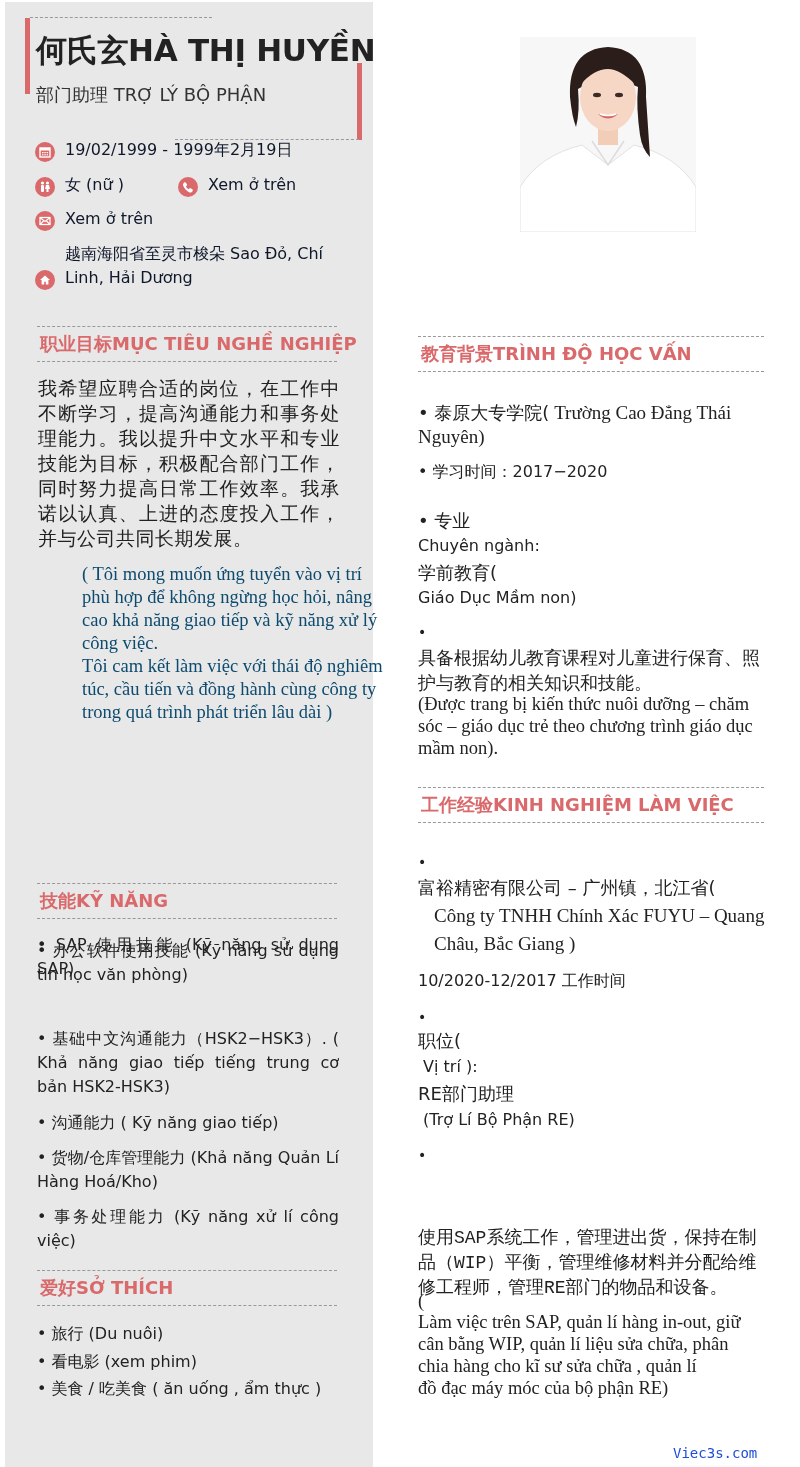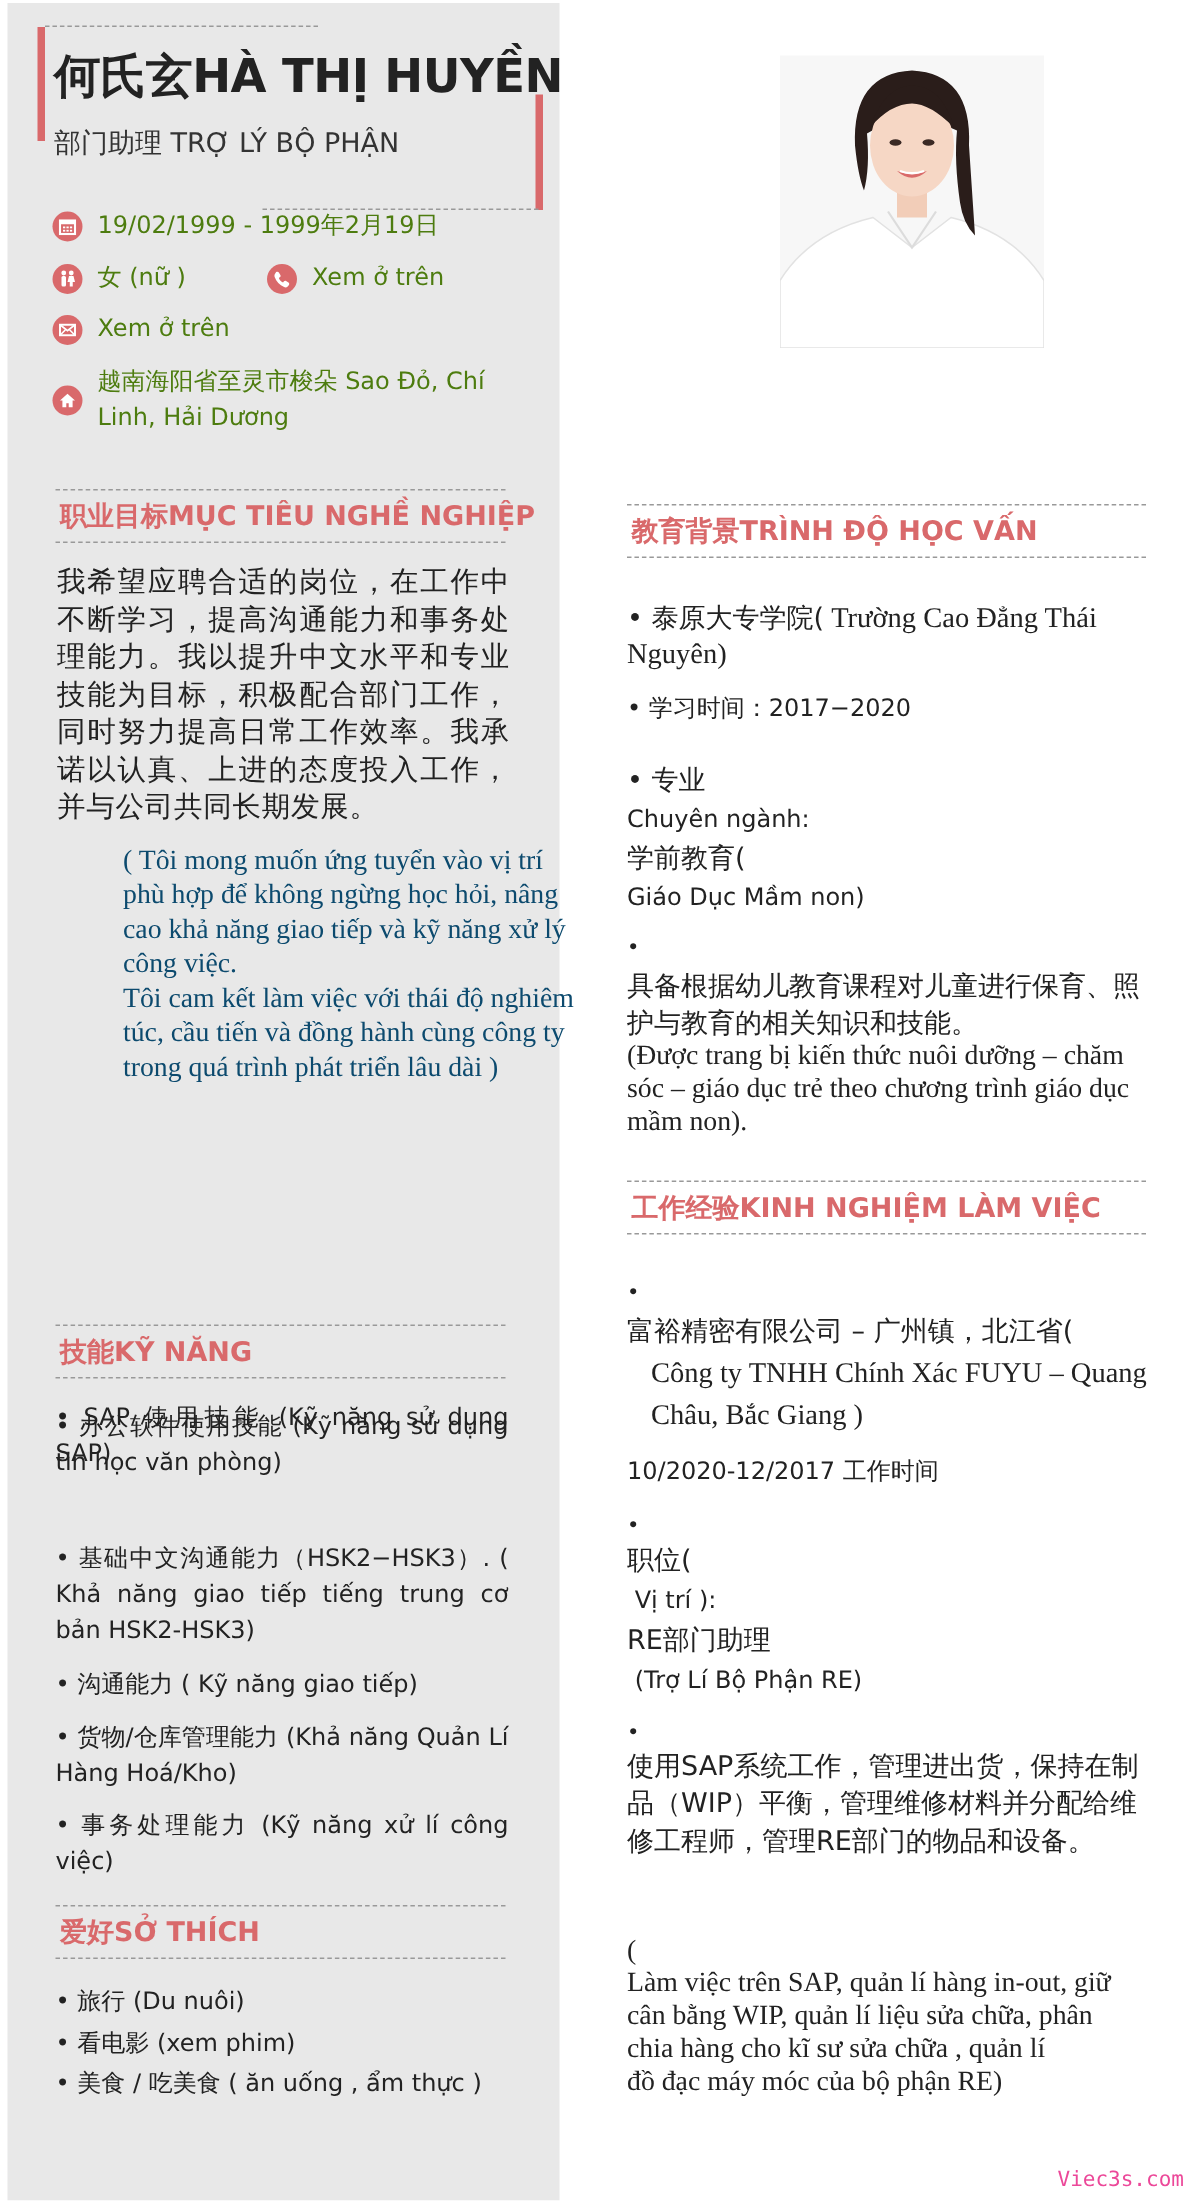--- a/index.html
+++ b/index.html
@@ -10,21 +10,21 @@
 
   
   .hdr-top-dash { position: absolute; left: 30px; top: 17px; width: 182px; border-top: 1px dashed #999; }
   .hdr-left-bar { position: absolute; left: 25px; top: 18px; width: 5px; height: 76px; background: #d9696b; }
   .hdr-right-bar { position: absolute; left: 357px; top: 63px; width: 5px; height: 77px; background: #d9696b; }
   .hdr-bottom-dash { position: absolute; left: 175px; top: 139px; width: 184px; border-top: 1px dashed #999; }
   .name { position: absolute; left: 36px; top: 30px; font-size: 31px; font-weight: bold; color: #222; white-space: nowrap; letter-spacing: -0.3px; }
   .job-title { position: absolute; left: 36px; top: 83px; font-size: 18px; color: #333; white-space: nowrap; }
 
   
-  .contact { position: absolute; display: flex; align-items: center; font-size: 16px; color: #4d7c0f; line-height: 24px; }
+  .contact { position: absolute; display: flex; align-items: flex-end; font-size: 16px; color: #0f172a; line-height: 24px; }
   .cicon { width: 20px; height: 20px; border-radius: 50%; background: #d9696b; display: inline-flex; align-items: center; justify-content: center; margin-right: 10px; margin-top: 1px; flex-shrink: 0; }
   .cicon svg { width: 14px; height: 14px; }
 
   
   .sec { position: absolute; border-top: 1px dashed #999; border-bottom: 1px dashed #999; }
   .sec-title { font-size: 18px; font-weight: bold; color: #d9696b; padding: 5px 0 5px 3px; white-space: nowrap; }
 
   .obj-cn { position: absolute; left: 38px; top: 376px; width: 302px; font-size: 19px; line-height: 25px; color: #222; letter-spacing: 0.5px; text-align: justify; }
   .obj-vi { position: absolute; left: 38px; top: 563px; width: 302px; font-family: "Liberation Serif", "DejaVu Serif", serif; font-size: 18.5px; line-height: 23px; color: #0c4a6e; margin-left: 44px; }
   .obj-vi p { margin: 0; }
@@ -36,21 +36,21 @@
   .photo { position: absolute; left: 520px; top: 37px; width: 176px; height: 195px; background: #fafafa; overflow: hidden; }
 
   
   .r-text { position: absolute; left: 418px; width: 350px; color: #222; }
   .sans16 { font-size: 16px; line-height: 24px; }
   .sans18 { font-size: 18px; line-height: 25px; }
   .serif18 { font-family: "Liberation Serif", "DejaVu Serif", serif; font-size: 18.5px; line-height: 22px; }
   .serif19 { font-family: "Liberation Serif", "DejaVu Serif", serif; font-size: 19px; line-height: 28px; }
   .dot { font-size: 14px; line-height: 14px; }
 
-  .watermark { position: absolute; left: 705px; top: 1445px; font-family: "DejaVu Sans Mono", "Liberation Mono", monospace; font-size: 14px; color: #ec4899; }
+  .watermark { position: absolute; left: 673px; top: 1445px; font-family: "DejaVu Sans Mono", "Liberation Mono", monospace; font-size: 14px; color: #1d4ed8; }
 </style>
 </head>
 <body>
 
 <div class="left-panel"></div>
 
 <div class="hdr-top-dash"></div>
 <div class="hdr-left-bar"></div>
 <div class="hdr-right-bar"></div>
 <div class="hdr-bottom-dash"></div>
@@ -181,20 +181,20 @@
 <div class="r-text dot" style="top:855px;">•</div>
 <div class="r-text sans18" style="top:875px;">富裕精密有限公司 – 广州镇，北江省(</div>
 <div class="r-text serif19" style="top:902px; width:340px;margin-left:16px;">Công ty TNHH Chính Xác FUYU – Quang Châu, Bắc Giang )</div>
 <div class="r-text sans16" style="top:969px;">10/2020-12/2017 工作时间</div>
 <div class="r-text dot" style="top:1010px;">•</div>
 <div class="r-text sans18" style="top:1028px;">职位(</div>
 <div class="r-text sans16" style="top:1055px; white-space:pre;"> Vị trí ):</div>
 <div class="r-text sans18" style="top:1081px;">RE部门助理</div>
 <div class="r-text sans16" style="top:1108px; white-space:pre;"> (Trợ Lí Bộ Phận RE)</div>
 <div class="r-text dot" style="top:1148px;">•</div>
-<div class="r-text sans18" style="top:1165px; width:345px;">使用SAP系统工作，管理进出货，保持在制品（WIP）平衡，管理维修材料并分配给维修工程师，管理RE部门的物品和设备。</div>
+<div class="r-text sans18" style="top:1226px; width:345px;font-family:Liberation Mono, monospace;">使用SAP系统工作，管理进出货，保持在制品（WIP）平衡，管理维修材料并分配给维修工程师，管理RE部门的物品和设备。</div>
 <div class="r-text serif18" style="top:1290px;">(</div>
 <div class="r-text serif18" style="top:1311px; width:340px;">
   <div>Làm việc trên SAP, quản lí hàng in-out, giữ cân bằng WIP, quản lí liệu sửa chữa, phân chia hàng cho kĩ sư sửa chữa , quản lí</div>
   <div>đồ đạc máy móc của bộ phận RE)</div>
 </div>
 
 <div class="watermark">Viec3s.com</div>
 
 </body></html>

